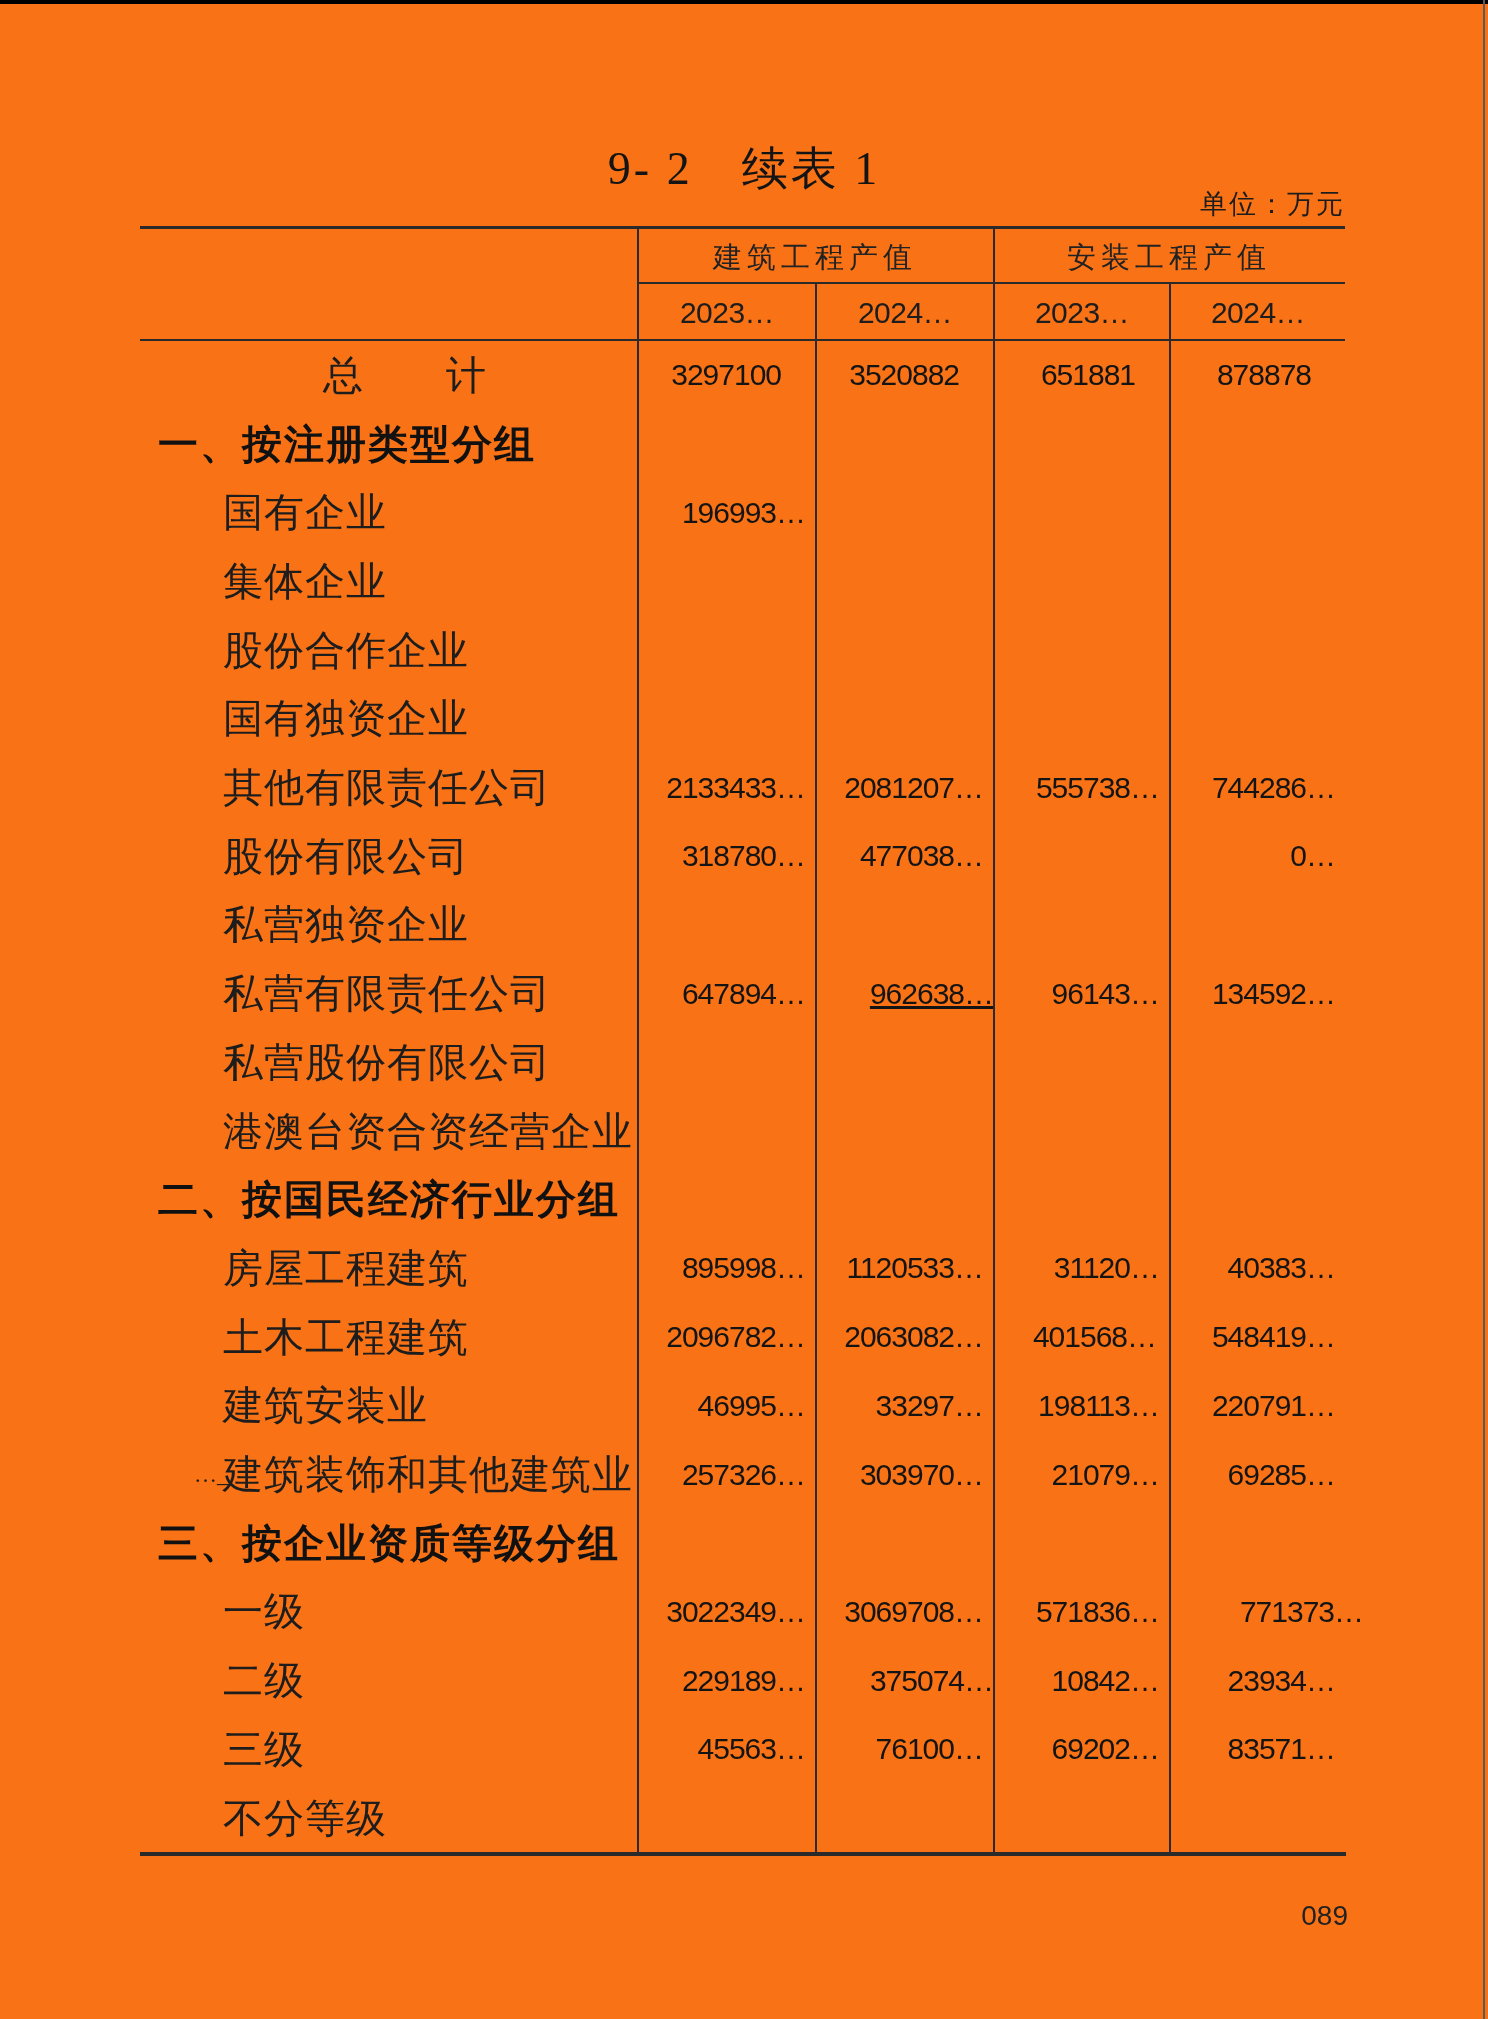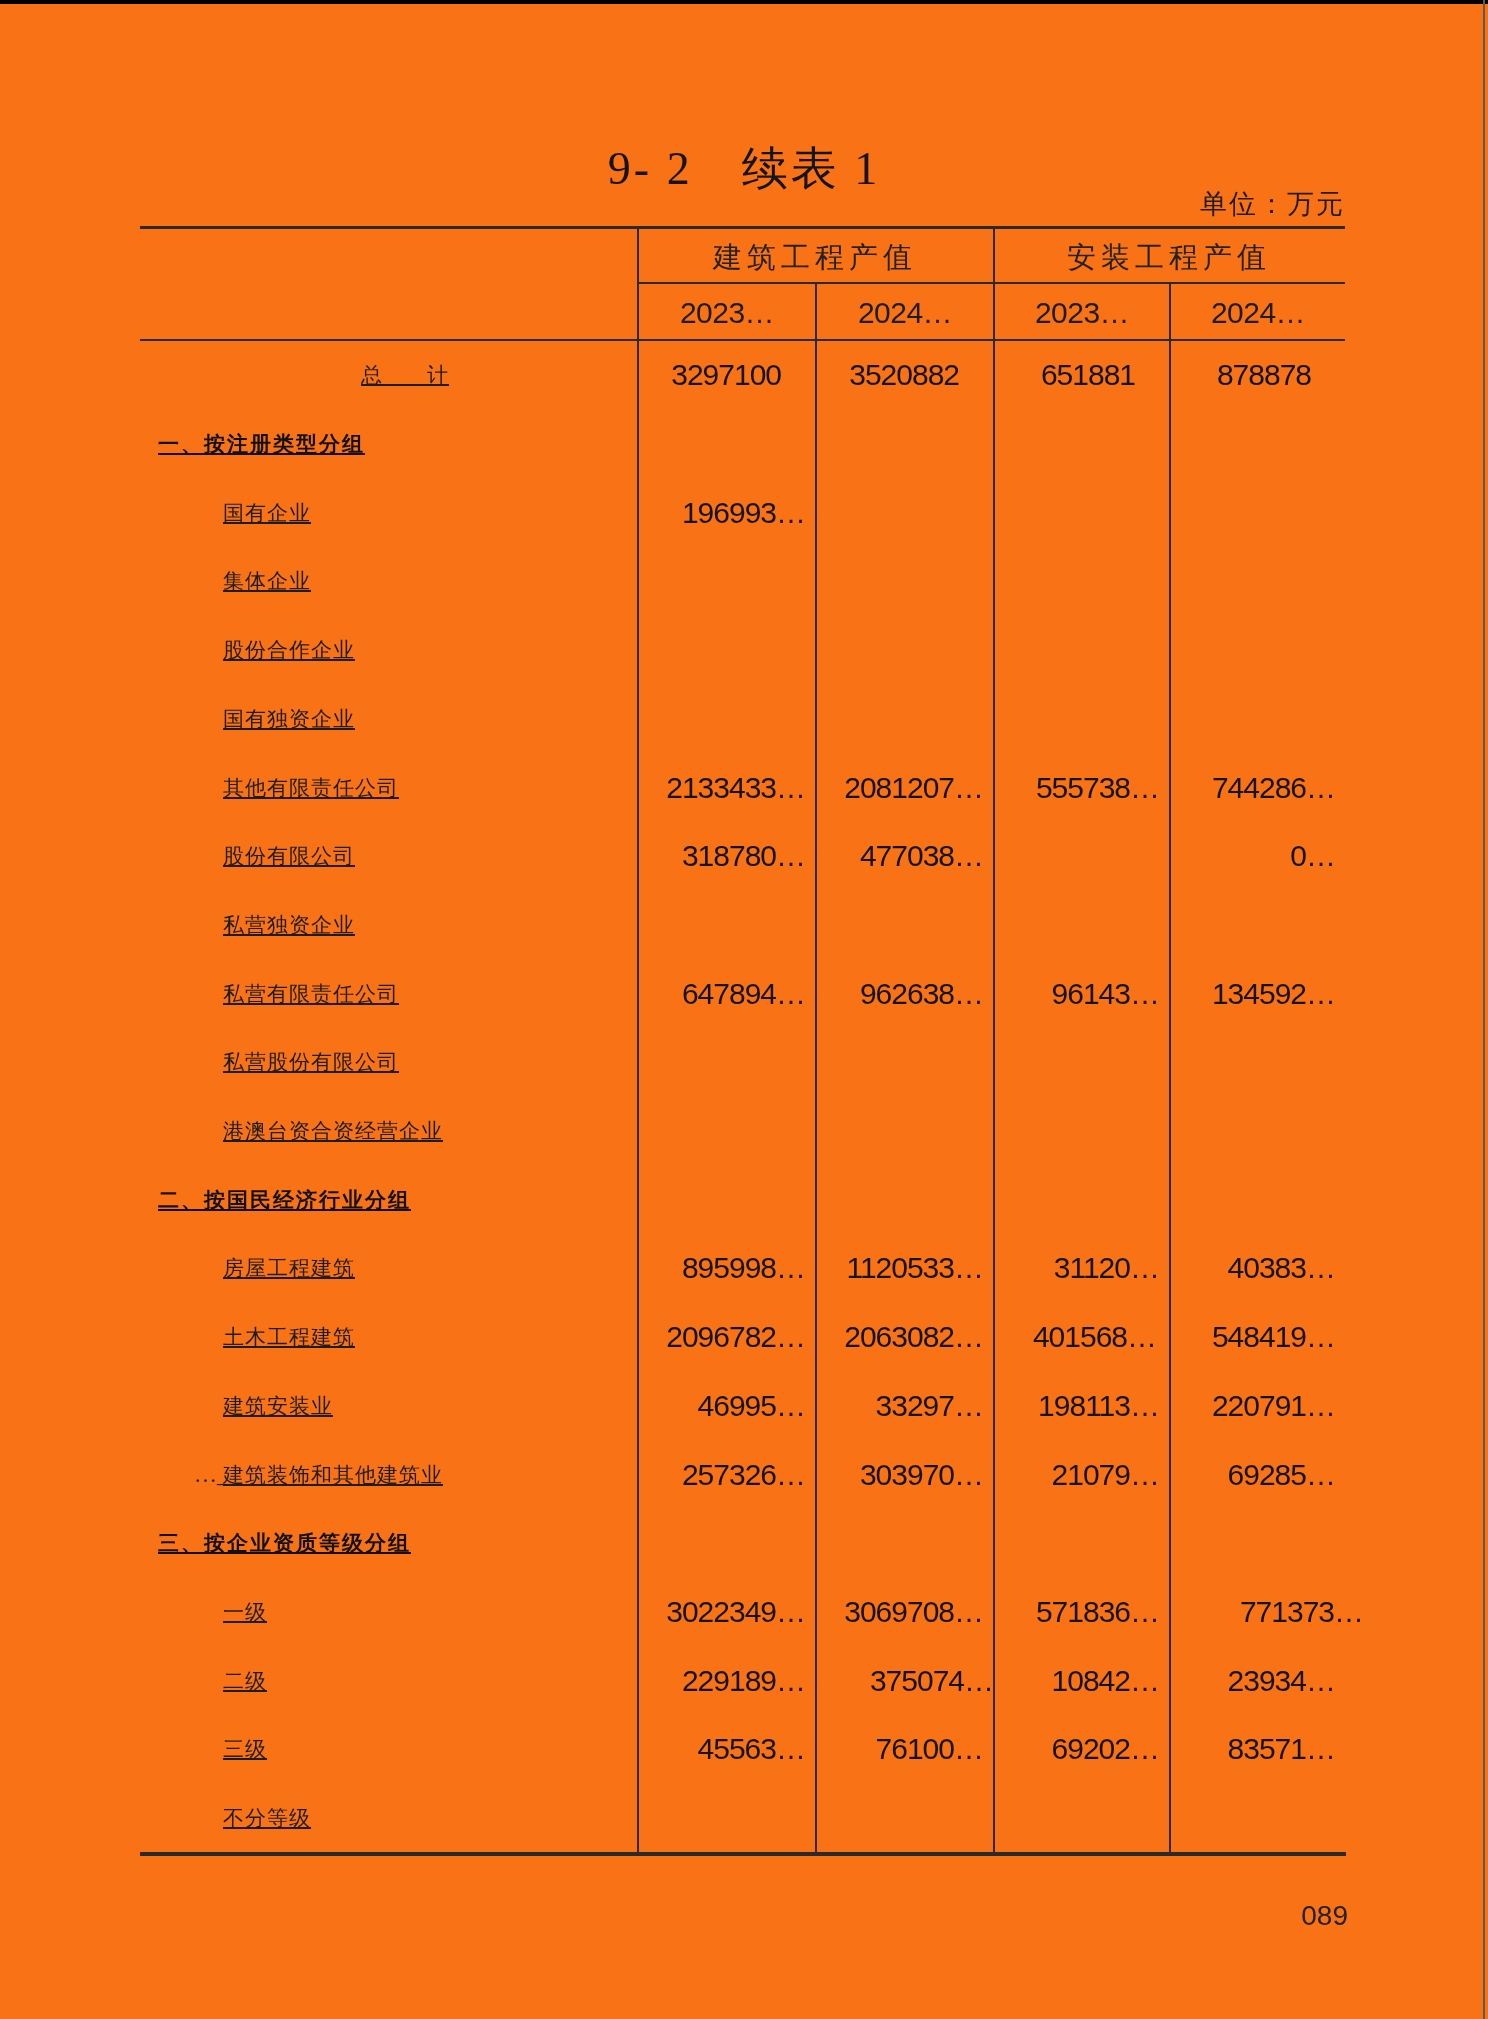--- a/index.html
+++ b/index.html
@@ -14,21 +14,21 @@
           font-family:"Liberation Sans",sans-serif;color:#222;}
   
   .hline,.vline{position:absolute;background:#2a2a2a;}
   
   .gh{position:absolute;top:234px;height:48px;display:flex;align-items:center;justify-content:center;
       font-size:29px;letter-spacing:5px;color:#222;}
   .yh{position:absolute;top:288px;height:50px;display:flex;align-items:center;justify-content:center;
       font-family:"Liberation Sans",sans-serif;font-size:30px;letter-spacing:-0.5px;color:#1d1d1d;}
   
   .rowlabel{position:absolute;height:68.7px;display:flex;align-items:center;
-            font-size:21px;letter-spacing:1px;color:#1d1d1d;white-space:pre;text-decoration:underline;}
+            font-size:40px;letter-spacing:1px;color:#1d1d1d;white-space:pre;}
   .rowlabel.item{left:223px;}
   .rowlabel.section{left:158px;font-family:"Liberation Sans",sans-serif;font-weight:700;
                     letter-spacing:2px;color:#111;}
   .rowlabel.total{left:160px;width:490px;justify-content:center;}
   .rowprefix{position:absolute;height:68.7px;display:flex;align-items:center;
              left:194px;font-size:23px;color:#1d1d1d;}
   .val{position:absolute;height:68.7px;display:flex;align-items:center;justify-content:flex-end;
        box-sizing:border-box;font-family:"Liberation Sans",sans-serif;font-size:30px;
        letter-spacing:-1px;color:#141414;}
 </style>
@@ -79,21 +79,21 @@
         <div class="val" style="top: 753.2px; left: 817px; width: 176px; padding-right: 10px;">2081207…</div>
         <div class="val" style="top: 753.2px; left: 995px; width: 174px; padding-right: 10px;">555738…</div>
         <div class="val" style="top: 753.2px; left: 1171px; width: 174px; padding-right: 10px;">744286…</div>
         <div class="rowlabel item" style="top: 821.9px;">股份有限公司</div>
         <div class="val" style="top: 821.9px; left: 639px; width: 176px; padding-right: 10px;">318780…</div>
         <div class="val" style="top: 821.9px; left: 817px; width: 176px; padding-right: 10px;">477038…</div>
         <div class="val" style="top: 821.9px; left: 1171px; width: 174px; padding-right: 10px;">0…</div>
         <div class="rowlabel item" style="top: 890.6px;">私营独资企业</div>
         <div class="rowlabel item" style="top: 959.3px;">私营有限责任公司</div>
         <div class="val" style="top: 959.3px; left: 639px; width: 176px; padding-right: 10px;">647894…</div>
-        <div class="val" style="top: 959.3px; left: 817px; width: 176px; padding-right: 10px;">962638…</div>
+        <div class="val" style="top: 959.3px; left: 817px; width: 176px; padding-right: 0; text-decoration: underline;">962638…</div>
         <div class="val" style="top: 959.3px; left: 995px; width: 174px; padding-right: 10px;">96143…</div>
         <div class="val" style="top: 959.3px; left: 1171px; width: 174px; padding-right: 10px;">134592…</div>
         <div class="rowlabel item" style="top: 1028px;">私营股份有限公司</div>
         <div class="rowlabel item" style="top: 1096.7px;">港澳台资合资经营企业</div>
         <div class="rowlabel section" style="top: 1165.4px;">二、按国民经济行业分组</div>
         <div class="rowlabel item" style="top: 1234.1px;">房屋工程建筑</div>
         <div class="val" style="top: 1234.1px; left: 639px; width: 176px; padding-right: 10px;">895998…</div>
         <div class="val" style="top: 1234.1px; left: 817px; width: 176px; padding-right: 10px;">1120533…</div>
         <div class="val" style="top: 1234.1px; left: 995px; width: 174px; padding-right: 10px;">31120…</div>
         <div class="val" style="top: 1234.1px; left: 1171px; width: 174px; padding-right: 10px;">40383…</div>

